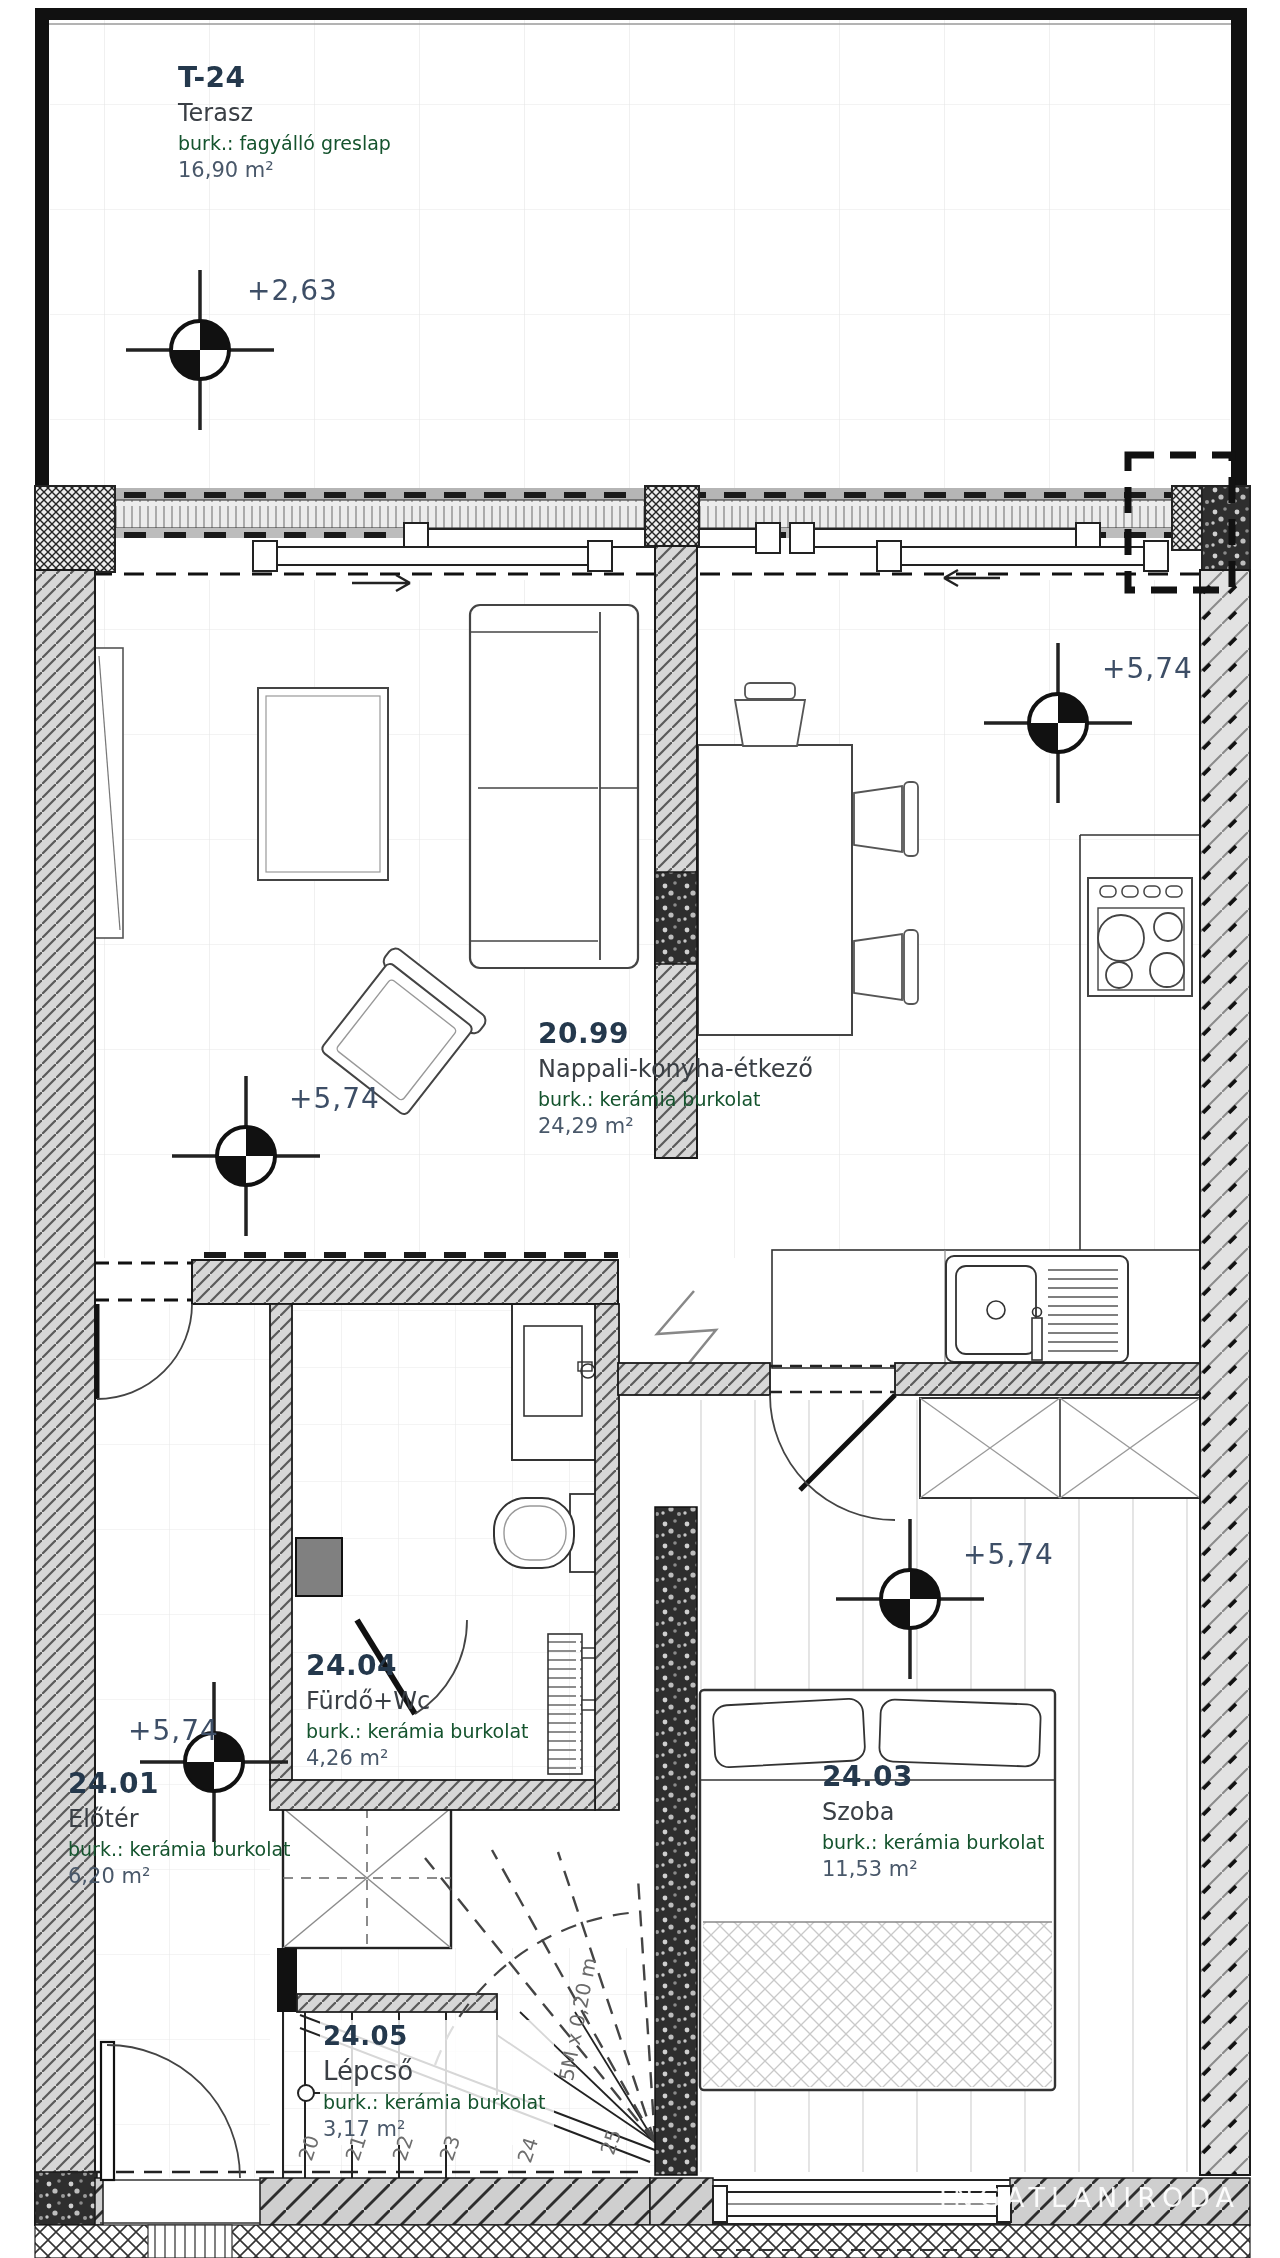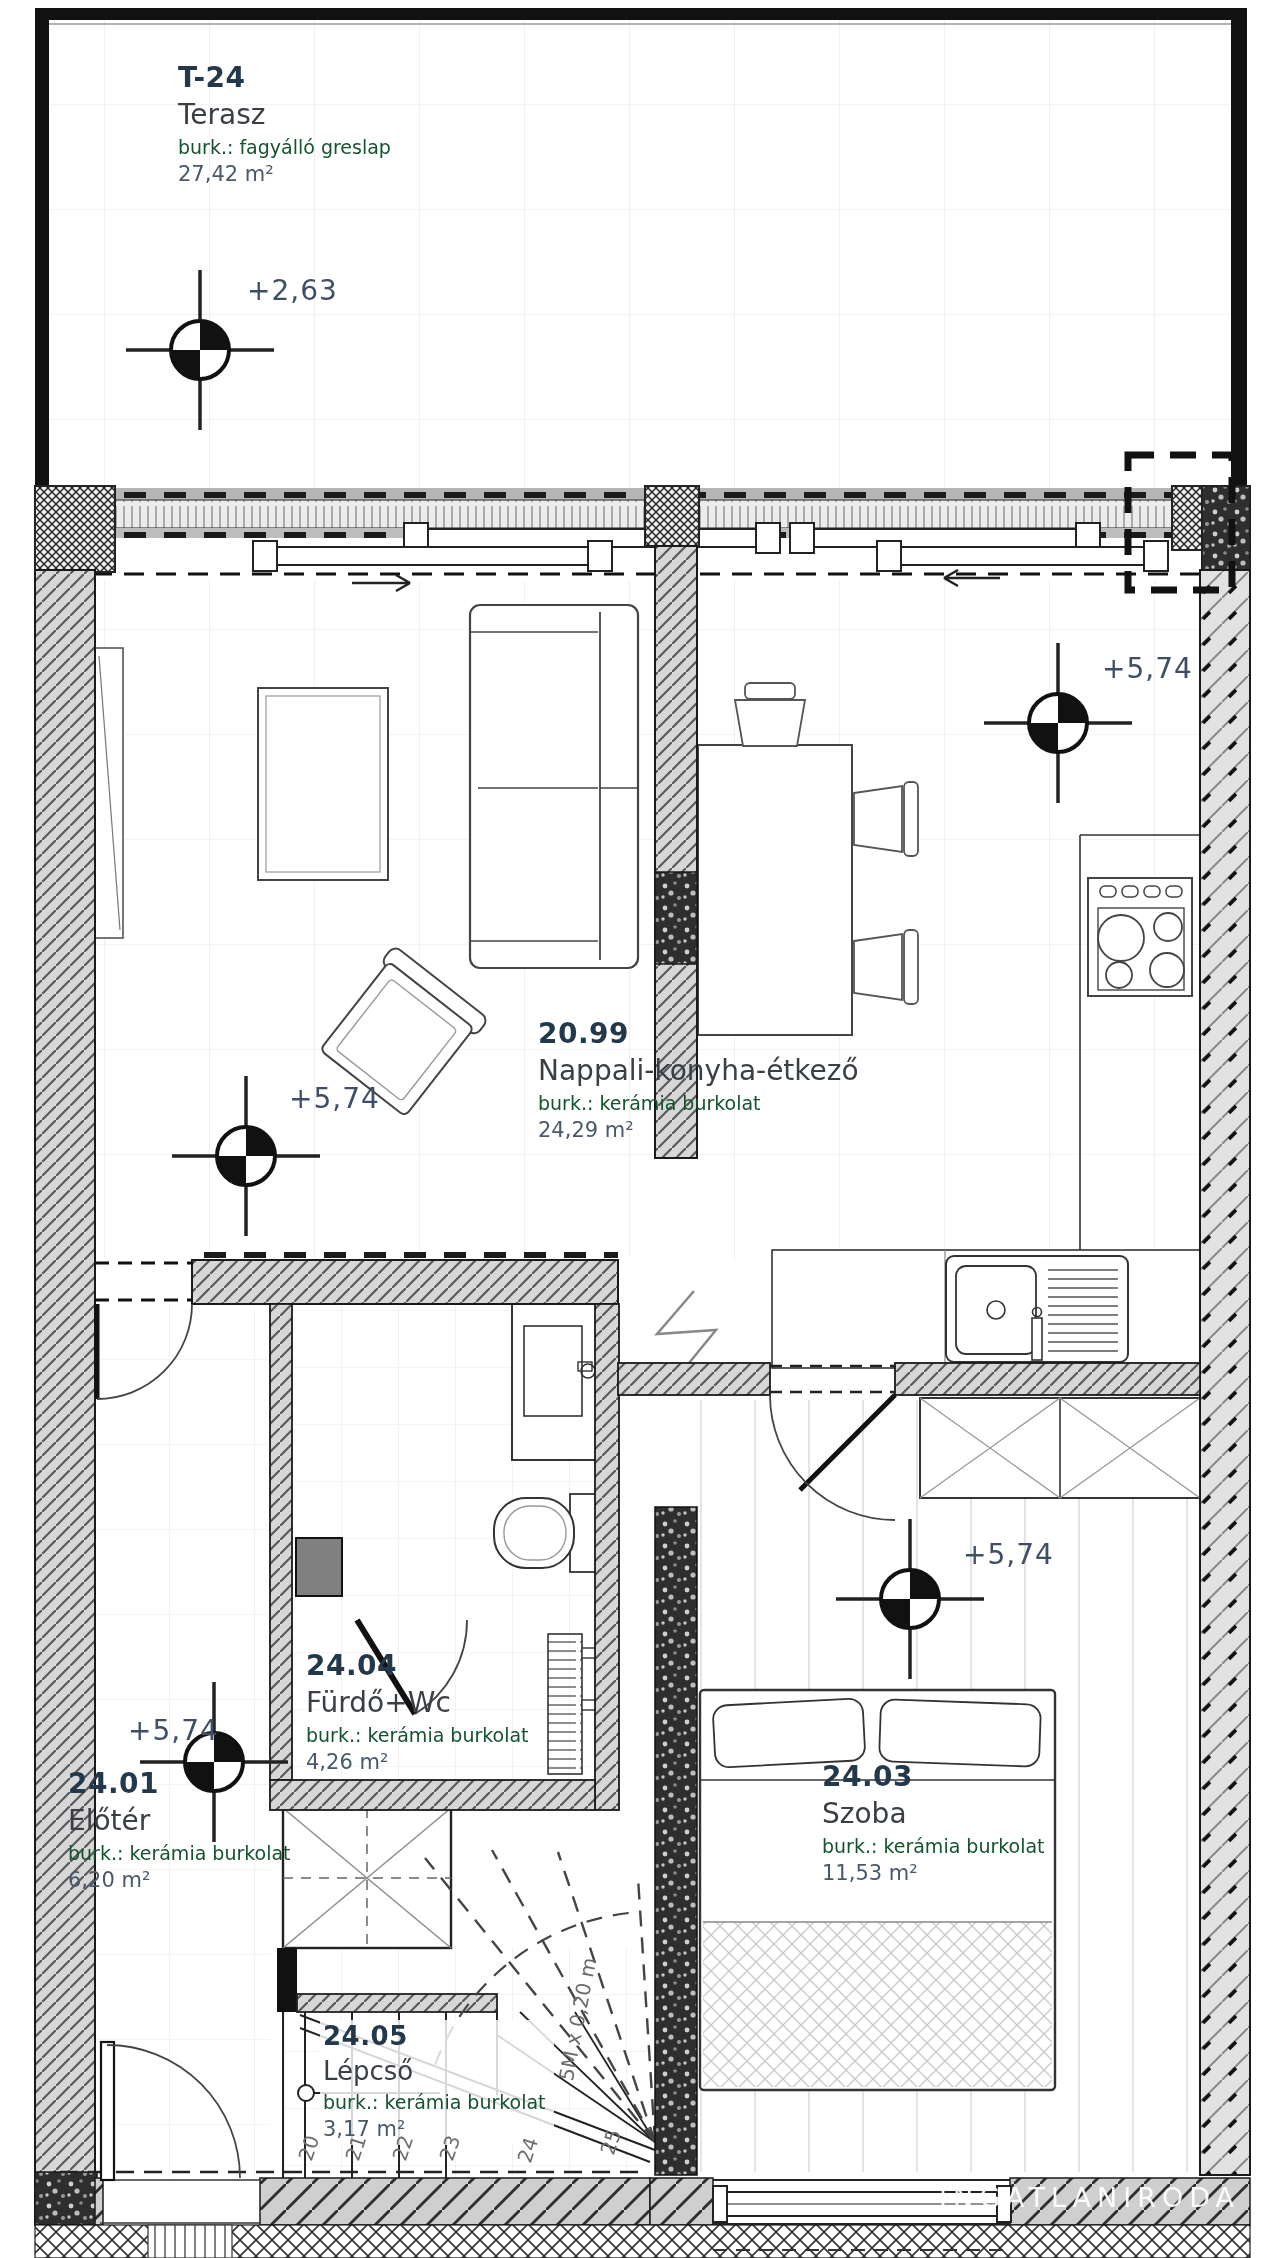--- a/index.html
+++ b/index.html
@@ -1,21 +1,21 @@
 <!DOCTYPE html>
 <html><head>
 <meta charset="utf-8">
 <style>
   html,body{margin:0;padding:0;background:#ffffff;}
   .plan-wrap{position:relative;width:1280px;height:2258px;background:#ffffff;overflow:hidden;
              font-family:"DejaVu Sans","Liberation Sans",sans-serif;}
   .plan-wrap svg{position:absolute;left:0;top:0;}
   .room-label{position:absolute;z-index:5;line-height:1;}
   .rid{font-weight:bold;font-size:28px;color:#24384c;letter-spacing:.5px;}
-  .rname{font-size:28px;color:#3a3f45;margin-top:9px;}
+  .rname{font-size:24px;color:#3a3f45;margin-top:9px;}
   .rfinish{font-size:19px;color:#14532d;margin-top:9px;}
   .rarea{font-size:21px;color:#49586a;margin-top:7px;}
   .stair-label{background:rgba(255,255,255,.82);padding:3px 8px 5px 3px;}
   .stair-label .rid,.stair-label .rname{font-size:26px;}
   .elev-label{position:absolute;z-index:5;font-size:28px;font-weight:500;color:#3d4e66;letter-spacing:1px;}
   .tread-num{position:absolute;z-index:6;font-size:20px;color:#6e6e6e;transform:rotate(-72deg);}
   .dim-note{position:absolute;left:554px;top:2078px;z-index:6;font-size:20px;color:#6a6a6a;
             white-space:nowrap;transform:rotate(-79deg);transform-origin:0 0;}
   .watermark{position:absolute;left:939px;top:2182px;z-index:7;font-size:27px;letter-spacing:6px;
              color:rgba(255,255,255,.93);white-space:nowrap;}
@@ -356,21 +356,21 @@
     <use href="#lvlmark" x="1058" y="723"></use>
     <use href="#lvlmark" x="910" y="1599"></use>
     <use href="#lvlmark" x="214" y="1762"></use>
   </g>
 </svg>
 
 <div class="room-label" style="left:178px;top:64px;">
   <div class="rid">T-24</div>
   <div class="rname">Terasz</div>
   <div class="rfinish">burk.: fagyálló greslap</div>
-  <div class="rarea">27,42 m²</div>
+  <div class="rarea">16,90 m²</div>
 </div>
 
 <div class="room-label" style="left:538px;top:1020px;">
   <div class="rid">20.99</div>
   <div class="rname">Nappali-konyha-étkező</div>
   <div class="rfinish">burk.: kerámia burkolat</div>
   <div class="rarea">24,29 m²</div>
 </div>
 
 <div class="room-label" style="left:68px;top:1770px;">

